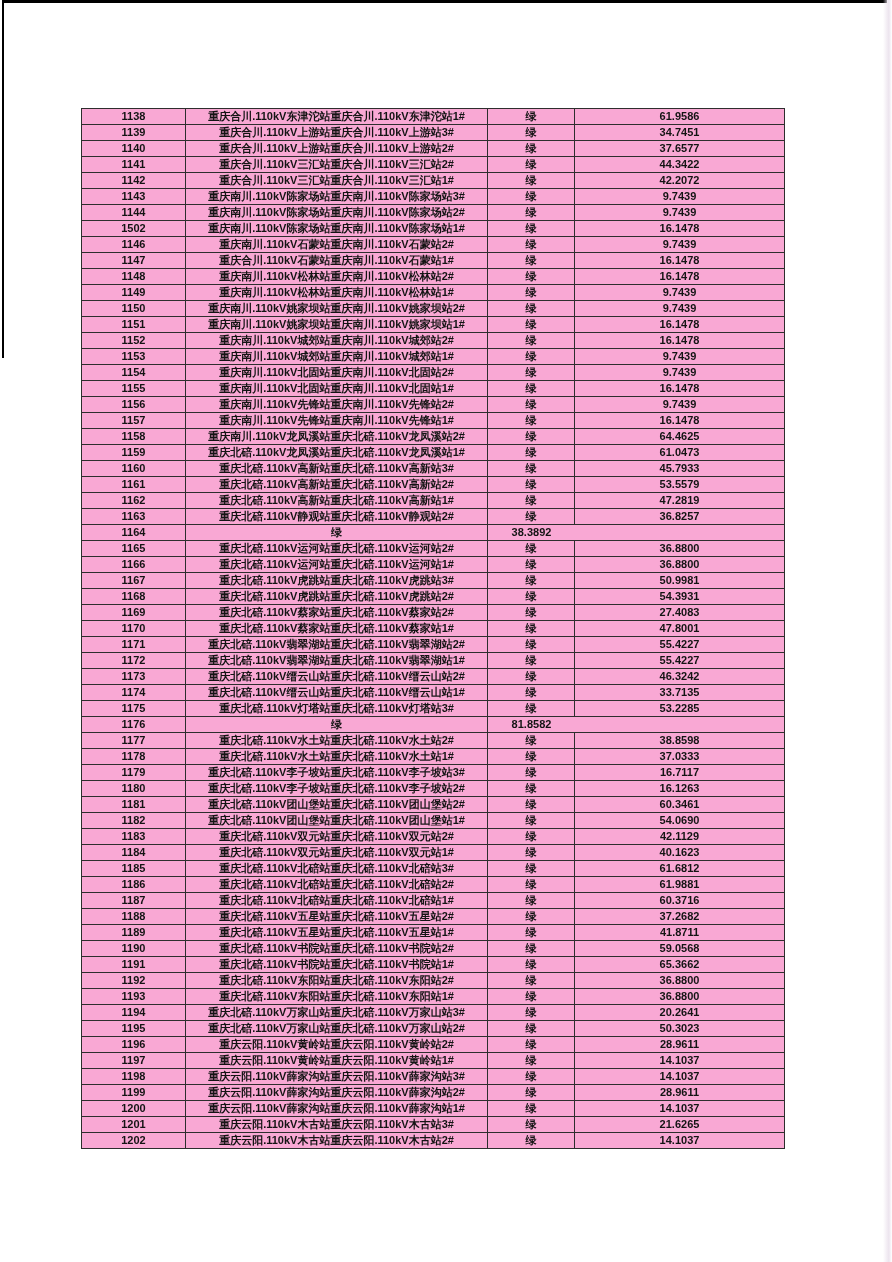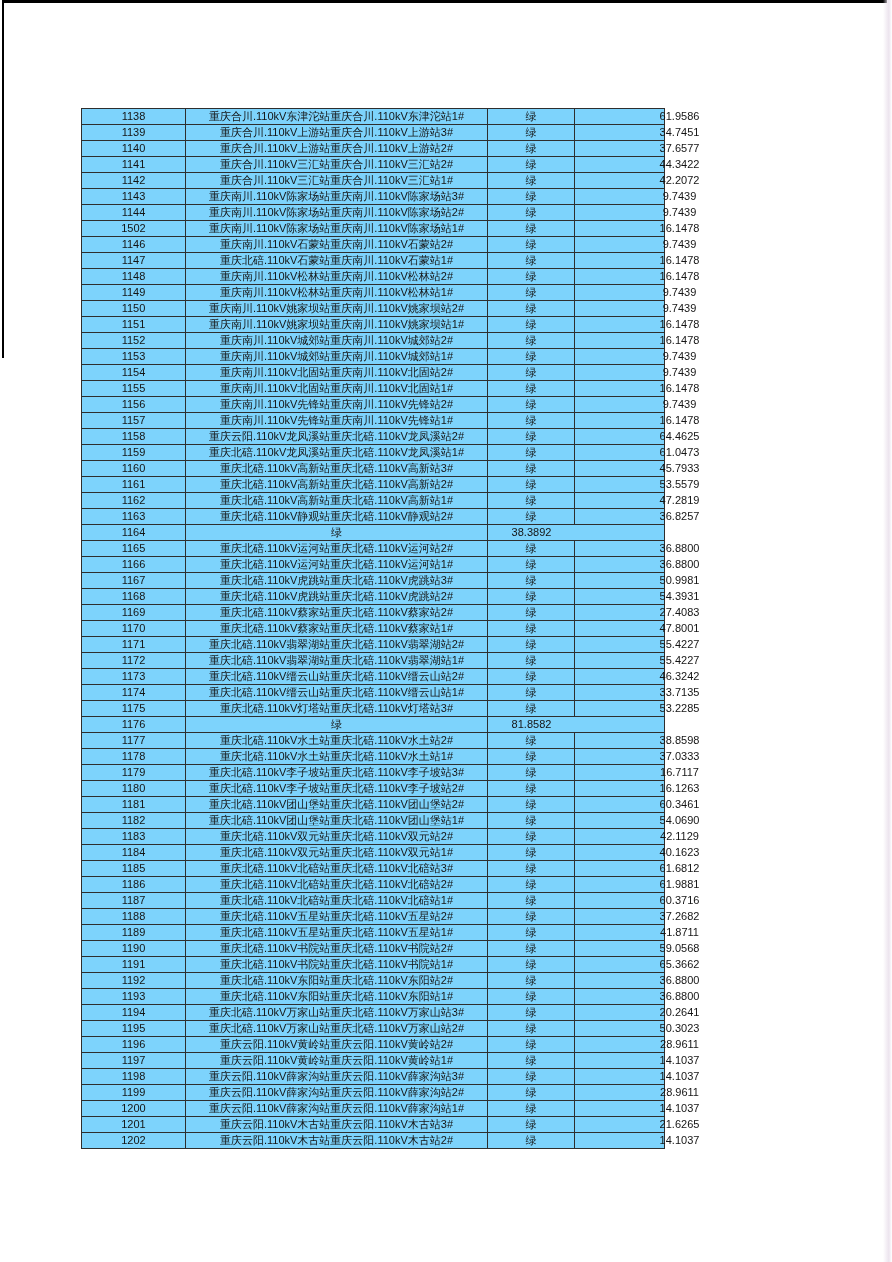--- a/index.html
+++ b/index.html
@@ -7,23 +7,24 @@
     width:892px;height:1262px;position:relative;background:#ffffff;
     overflow:hidden;font-family:"Liberation Sans","DejaVu Sans",sans-serif;
   }
   .edge-top{position:absolute;left:2px;top:0;width:885px;height:3px;background:#000;}
   .edge-left{position:absolute;left:2px;top:0;width:2px;height:358px;background:#000;}
   .edge-right{
     position:absolute;top:0;right:0;width:9px;height:1262px;
     background:linear-gradient(to right, rgba(255,255,255,0) 0%, #ece4ee 65%, #ffffff 100%);
   }
   .data-table{
-    position:absolute;left:81px;top:108px;width:584px;
+    position:absolute;left:81px;top:108px;width:704px;
     box-sizing:border-box;border:1px solid #2e2e2e;border-bottom:none;
-    background:#7dd3fc;
+    background:#f9a8d4;
+    font-weight:bold;
   }
   .t-row{
     display:grid;grid-template-columns:104px 302px 87px 209px;
     height:16px;box-sizing:border-box;border-bottom:1px solid #2e2e2e;
   }
   .t-cell{
     box-sizing:border-box;border-right:1px solid #2e2e2e;
     font-size:11px;line-height:14px;text-align:center;color:#141414;
     white-space:nowrap;overflow:hidden;
   }
@@ -88,21 +89,21 @@
     <div class="t-cell c-value">16.1478</div>
   </div>
       <div class="t-row">
     <div class="t-cell c-no">1146</div>
     <div class="t-cell c-name">重庆南川.110kV石蒙站重庆南川.110kV石蒙站2#</div>
     <div class="t-cell c-status">绿</div>
     <div class="t-cell c-value">9.7439</div>
   </div>
       <div class="t-row">
     <div class="t-cell c-no">1147</div>
-    <div class="t-cell c-name">重庆北碚.110kV石蒙站重庆南川.110kV石蒙站1#</div>
+    <div class="t-cell c-name">重庆合川.110kV石蒙站重庆南川.110kV石蒙站1#</div>
     <div class="t-cell c-status">绿</div>
     <div class="t-cell c-value">16.1478</div>
   </div>
       <div class="t-row">
     <div class="t-cell c-no">1148</div>
     <div class="t-cell c-name">重庆南川.110kV松林站重庆南川.110kV松林站2#</div>
     <div class="t-cell c-status">绿</div>
     <div class="t-cell c-value">16.1478</div>
   </div>
       <div class="t-row">
@@ -154,21 +155,21 @@
     <div class="t-cell c-value">9.7439</div>
   </div>
       <div class="t-row">
     <div class="t-cell c-no">1157</div>
     <div class="t-cell c-name">重庆南川.110kV先锋站重庆南川.110kV先锋站1#</div>
     <div class="t-cell c-status">绿</div>
     <div class="t-cell c-value">16.1478</div>
   </div>
       <div class="t-row">
     <div class="t-cell c-no">1158</div>
-    <div class="t-cell c-name">重庆云阳.110kV龙凤溪站重庆北碚.110kV龙凤溪站2#</div>
+    <div class="t-cell c-name">重庆南川.110kV龙凤溪站重庆北碚.110kV龙凤溪站2#</div>
     <div class="t-cell c-status">绿</div>
     <div class="t-cell c-value">64.4625</div>
   </div>
       <div class="t-row">
     <div class="t-cell c-no">1159</div>
     <div class="t-cell c-name">重庆北碚.110kV龙凤溪站重庆北碚.110kV龙凤溪站1#</div>
     <div class="t-cell c-status">绿</div>
     <div class="t-cell c-value">61.0473</div>
   </div>
       <div class="t-row">

